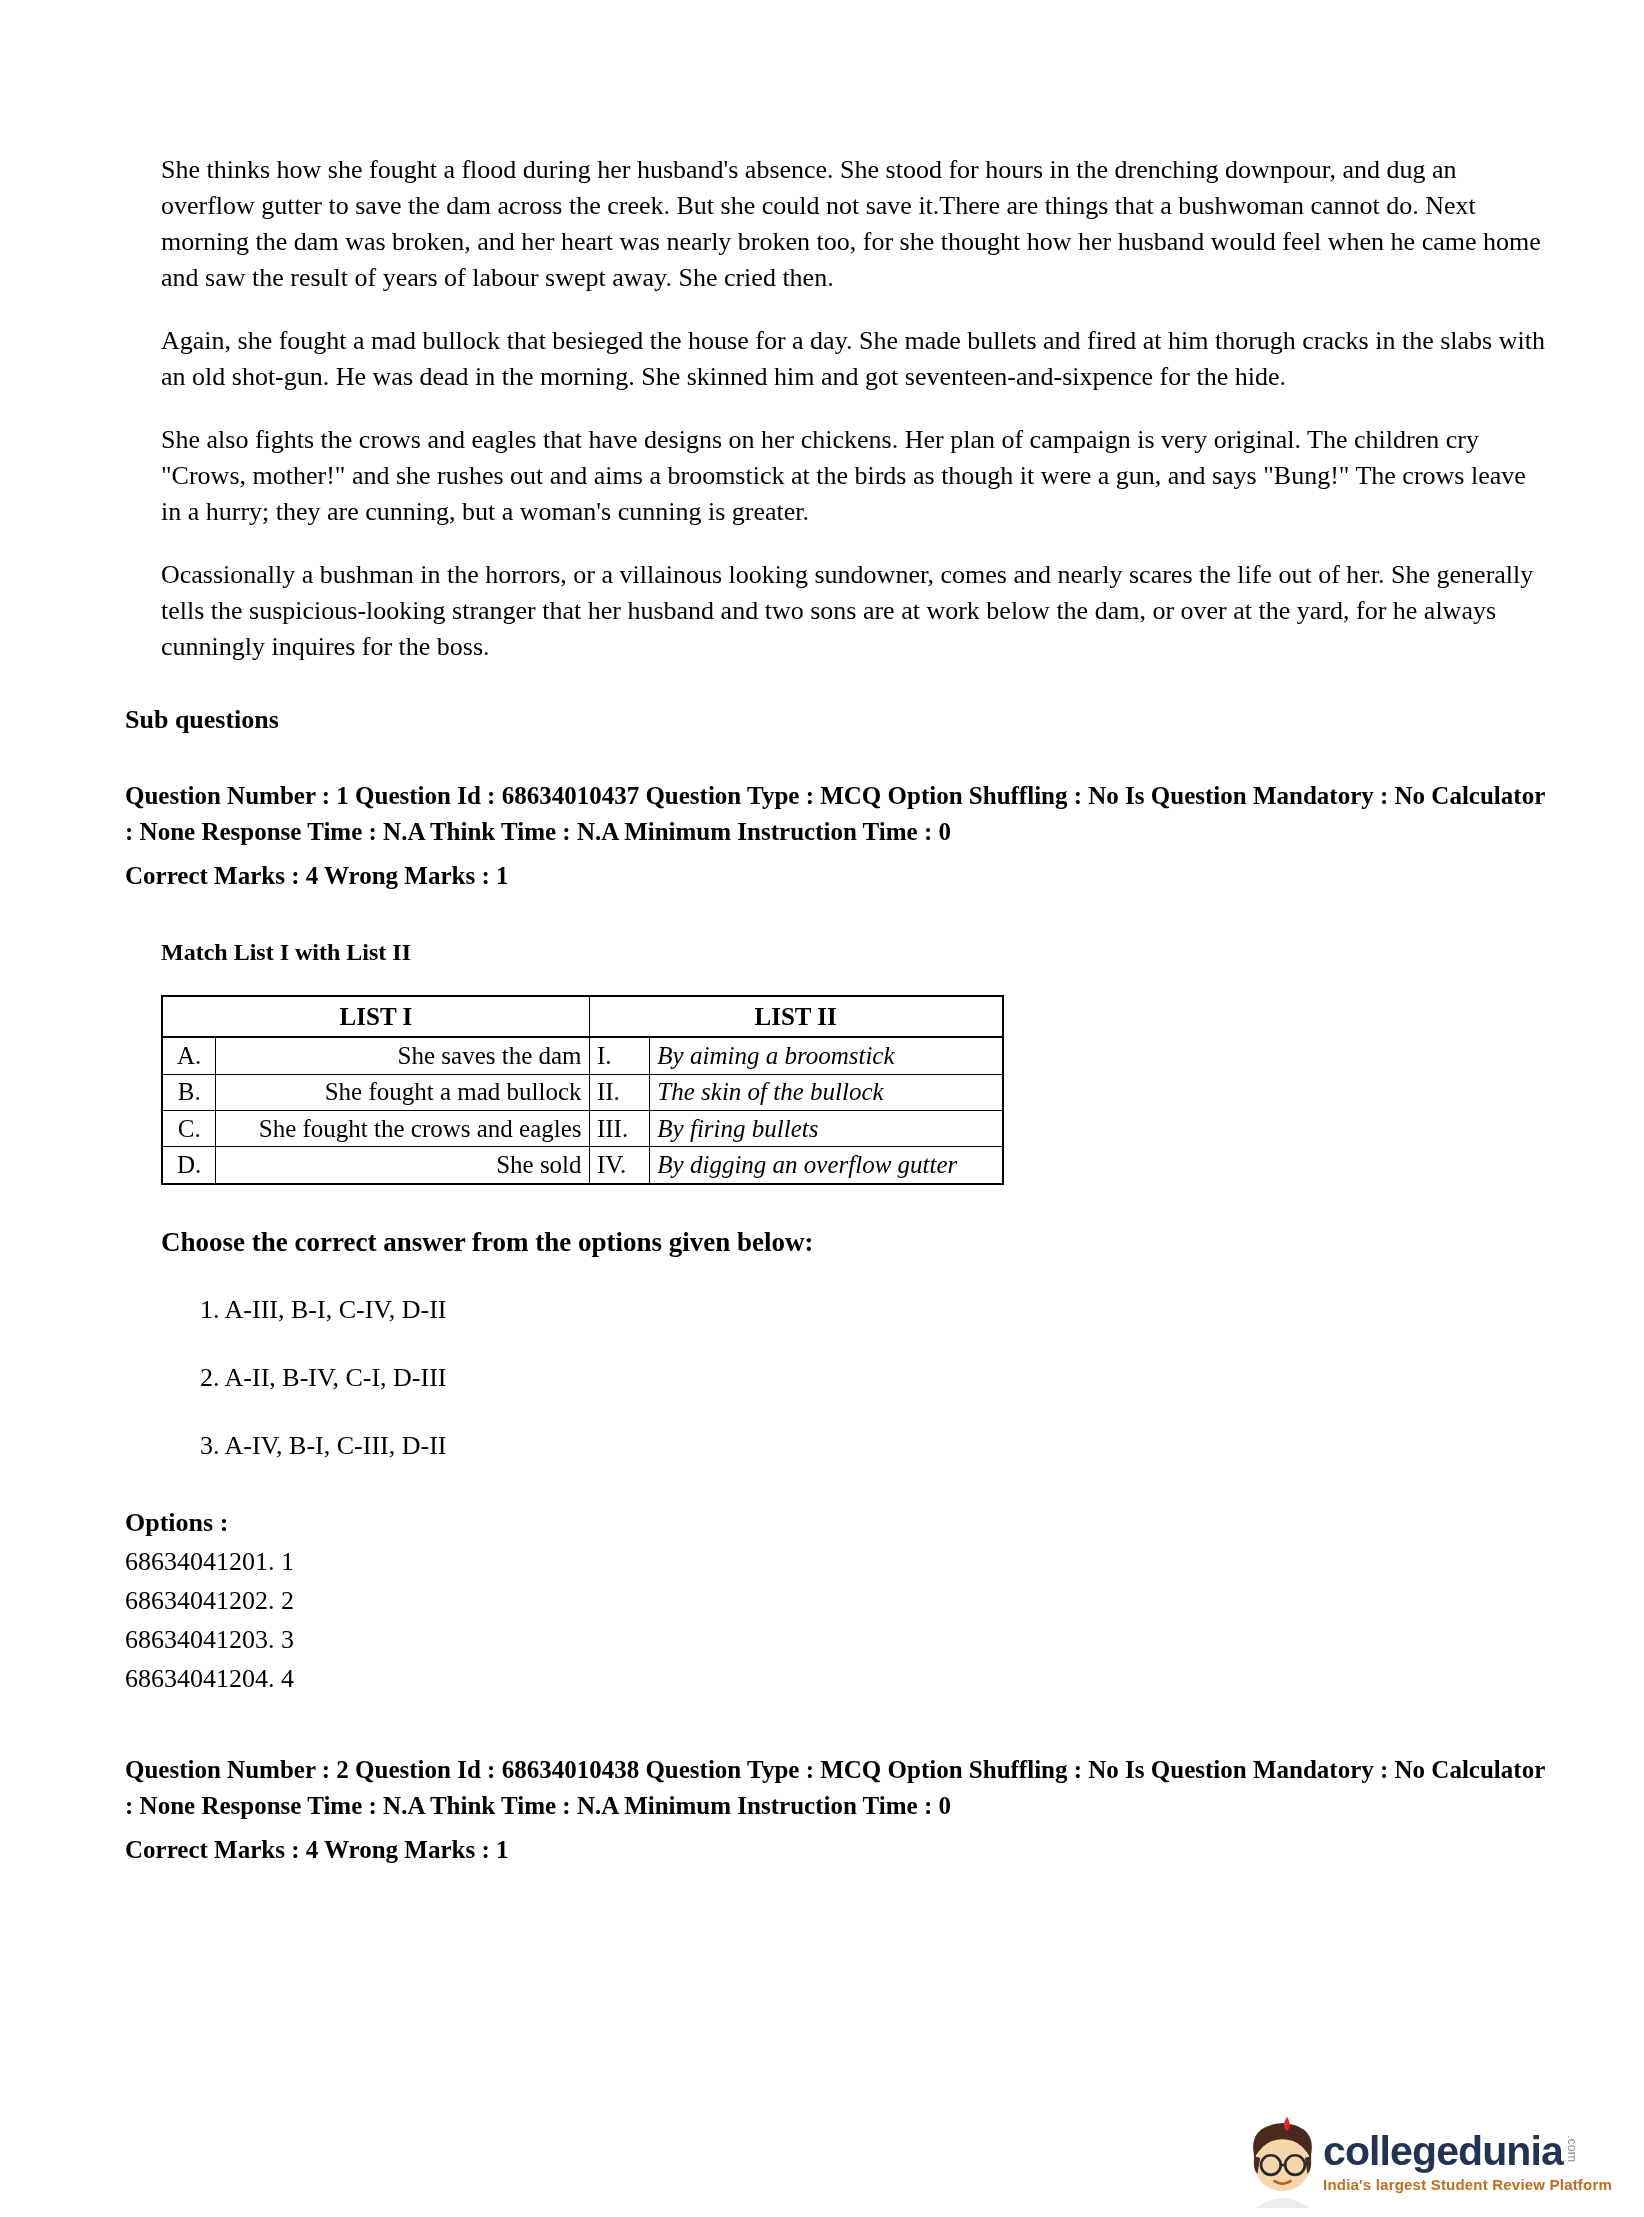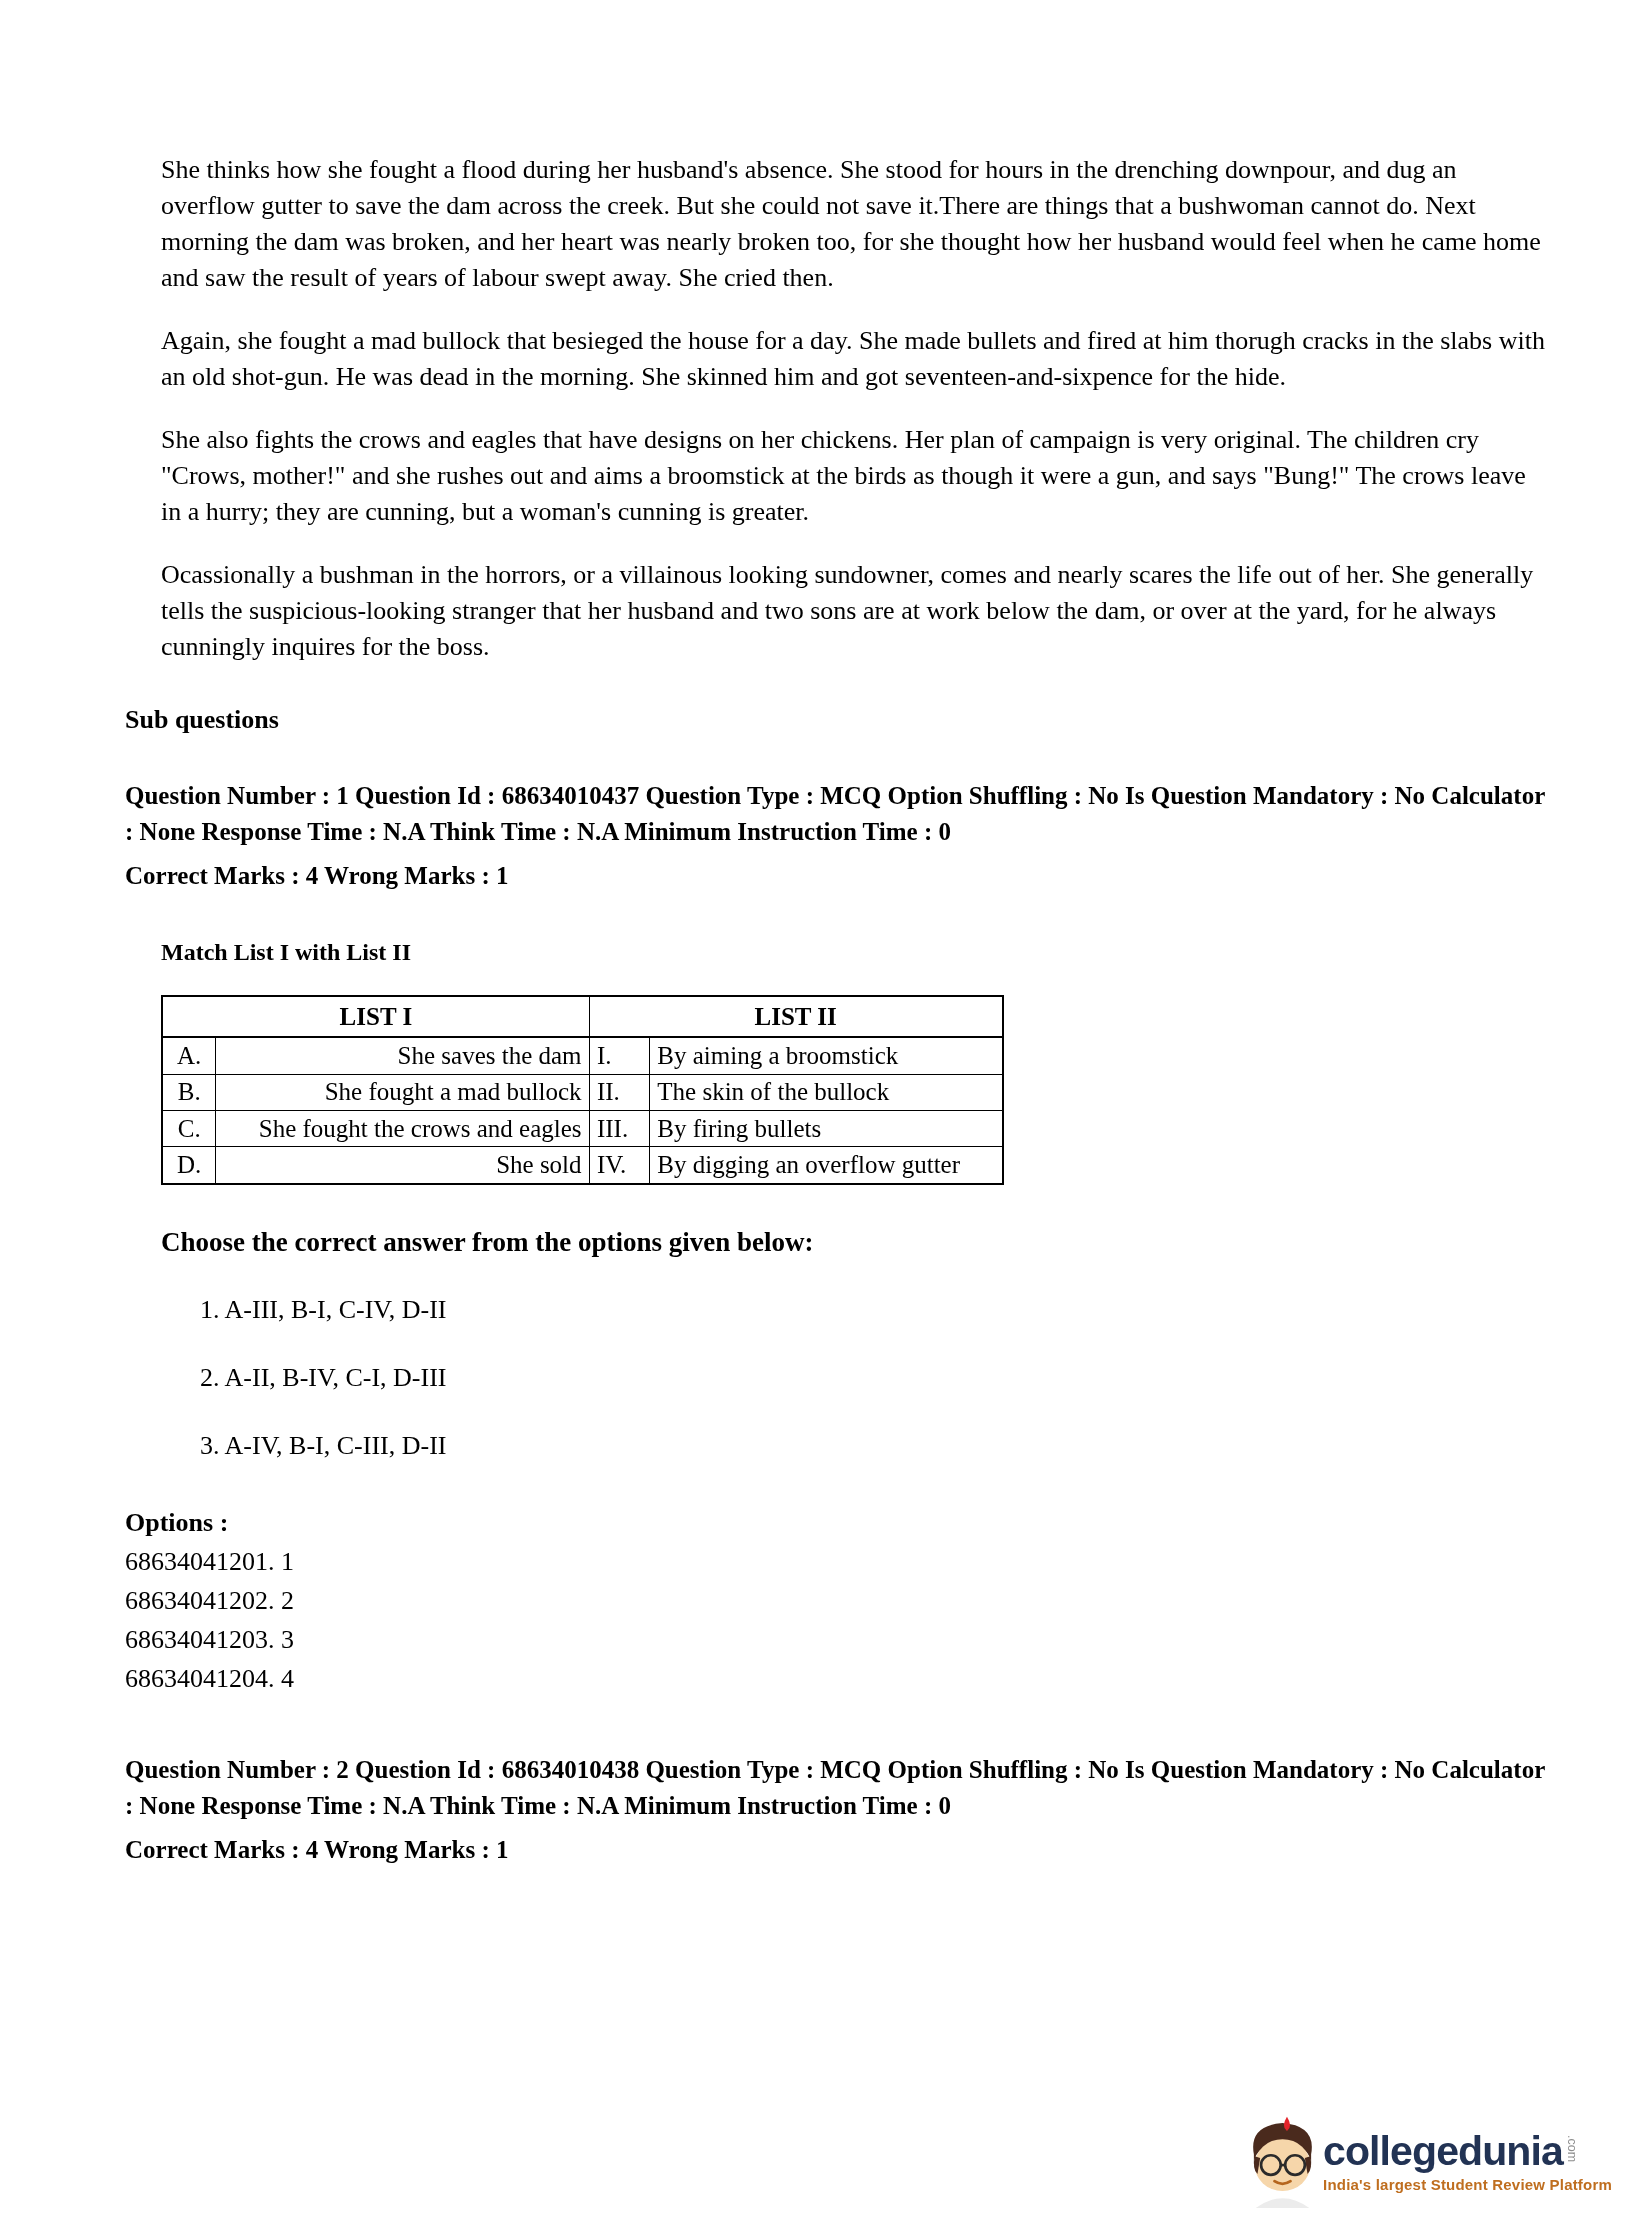--- a/index.html
+++ b/index.html
@@ -64,21 +64,21 @@
   }
   table.match-table th {
     font-weight: bold;
     text-align: center;
     border-bottom: 2.7px solid #000;
     padding: 4.5px 7.2px;
   }
   .cell-letter { width: 38px; text-align: center; }
   .cell-l1 { width: 358px; text-align: right; }
   .cell-roman { width: 45px; text-align: left; padding-left: 5.4px; }
-  .cell-l2 { width: 337px; text-align: left; }
+  .cell-l2 { width: 337px; text-align: left; font-style: italic; }
   .choose-prompt {
     font-weight: bold;
     font-size: 27px;
     line-height: 38px;
     margin: 38px 0 0 36px;
   }
   .answer-option {
     font-size: 26px;
     line-height: 38px;
     margin: 30px 0 0 75px;

